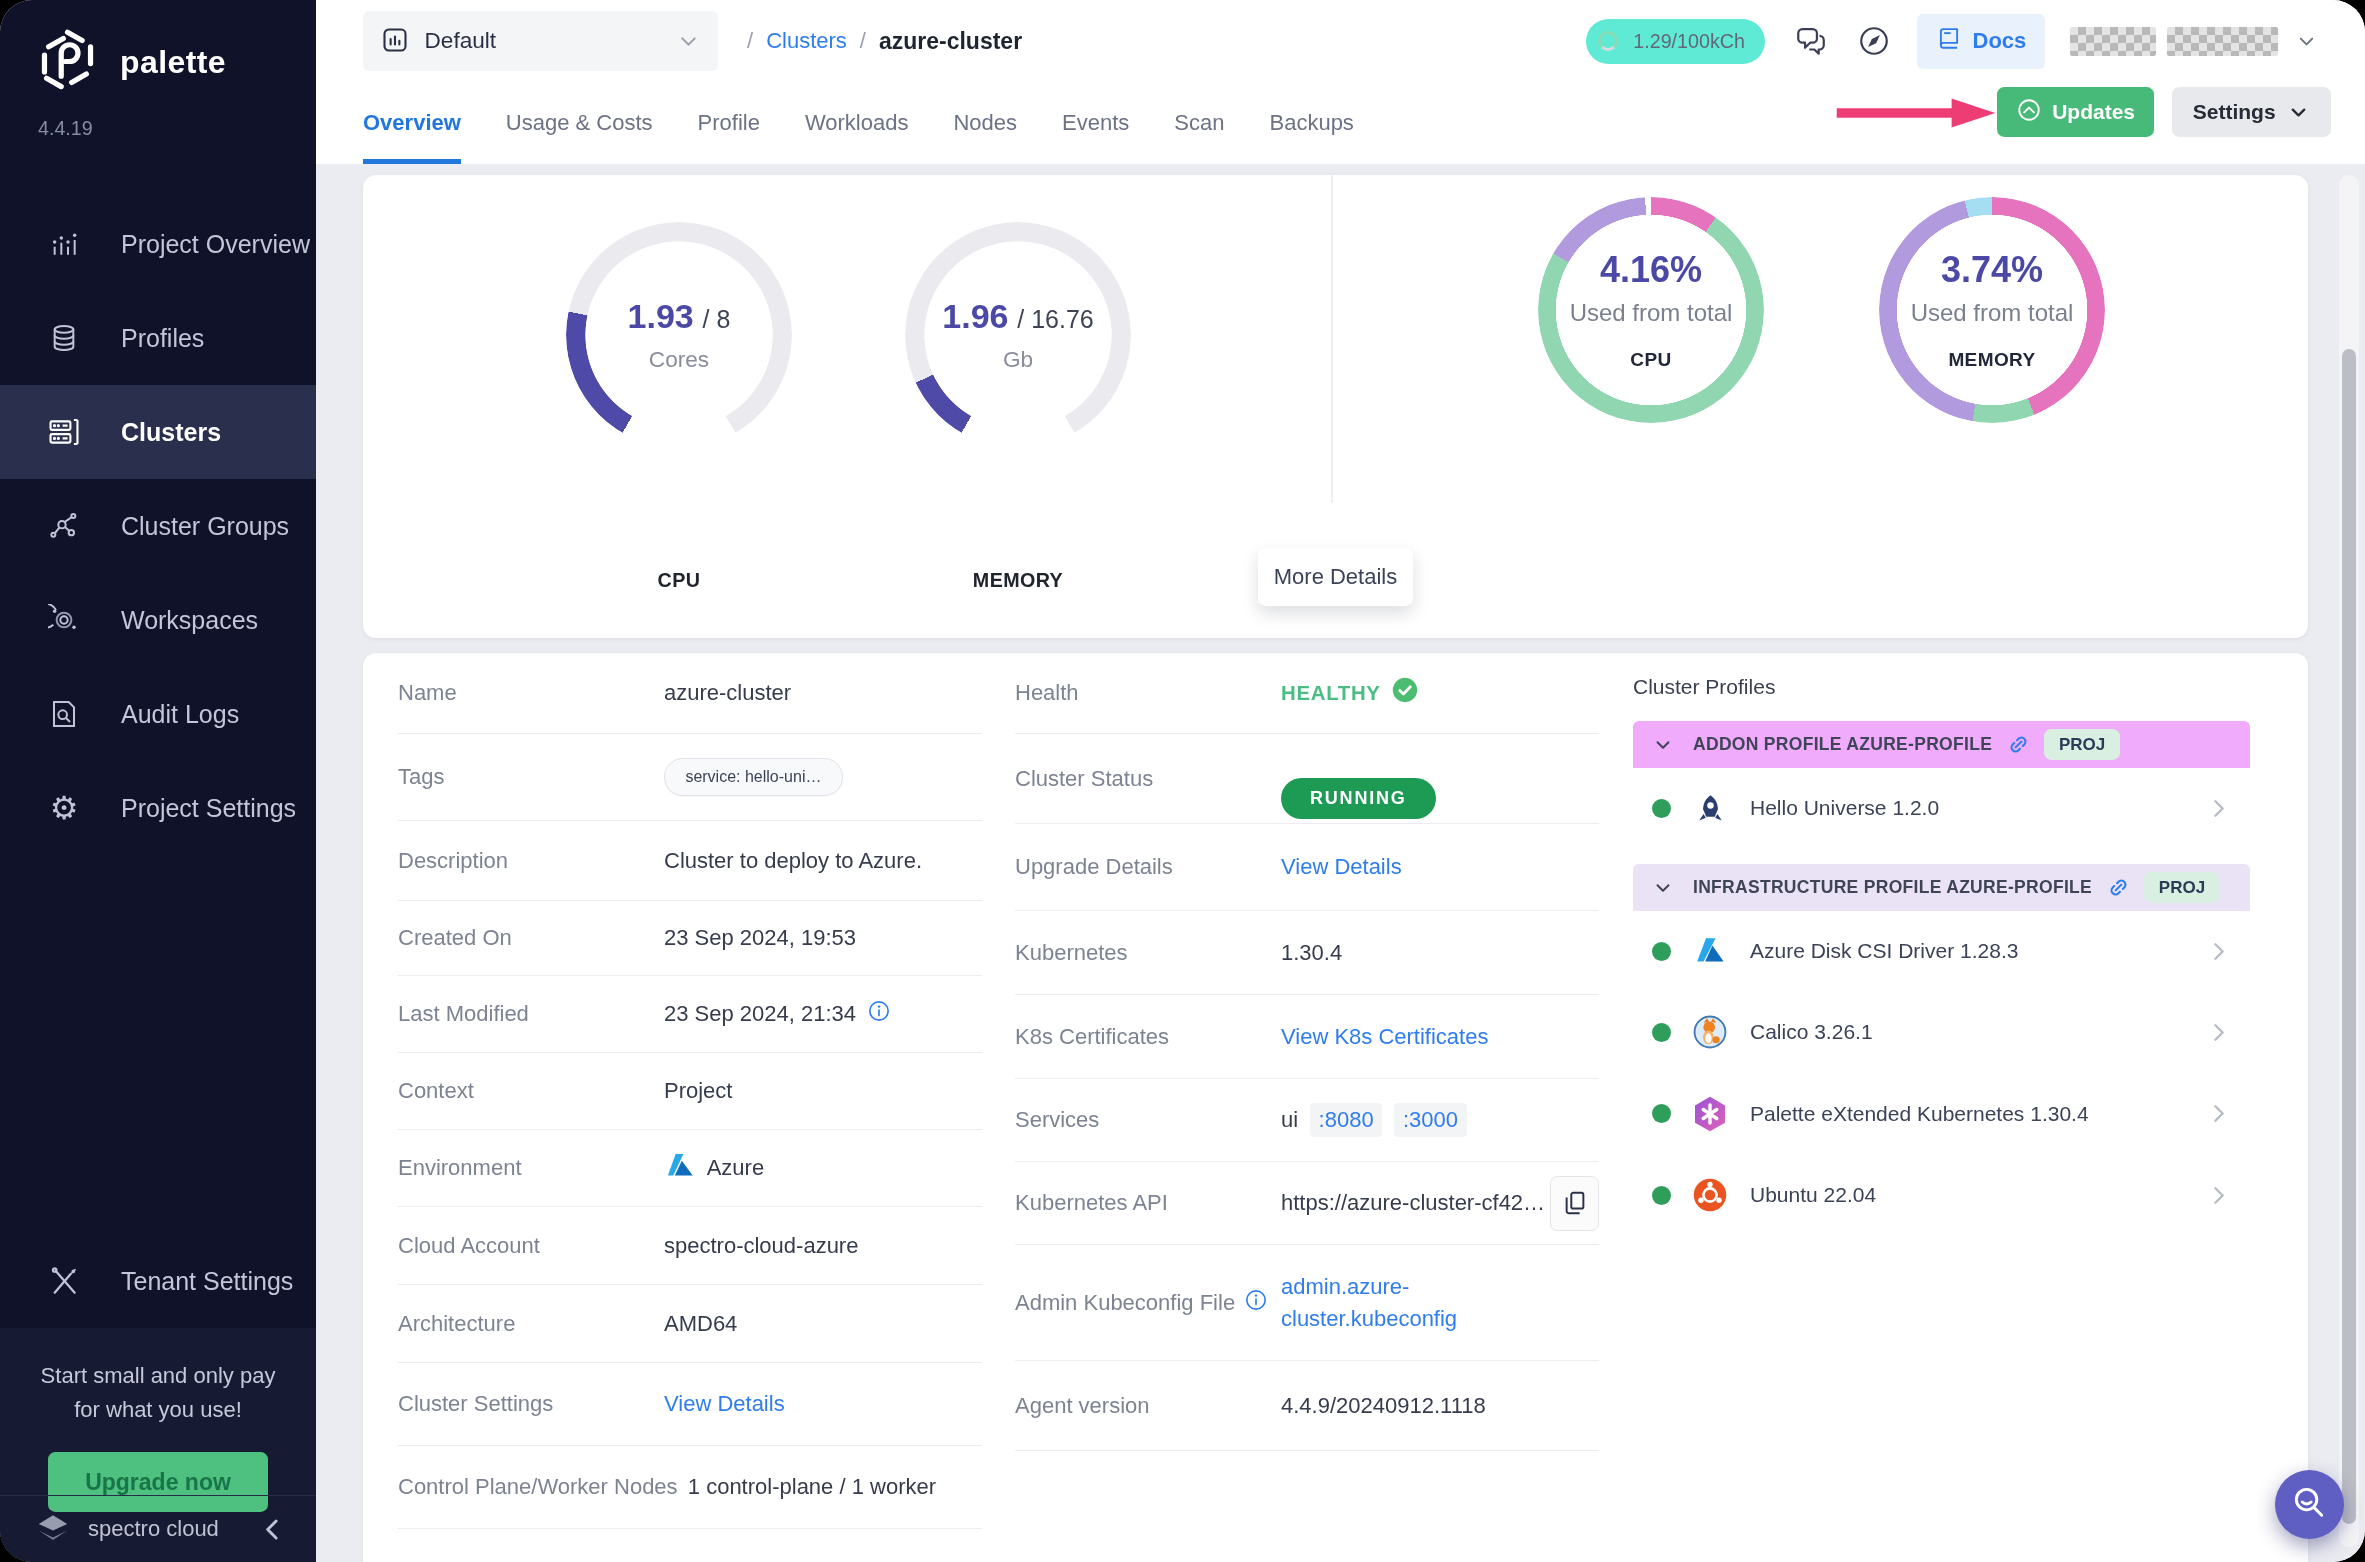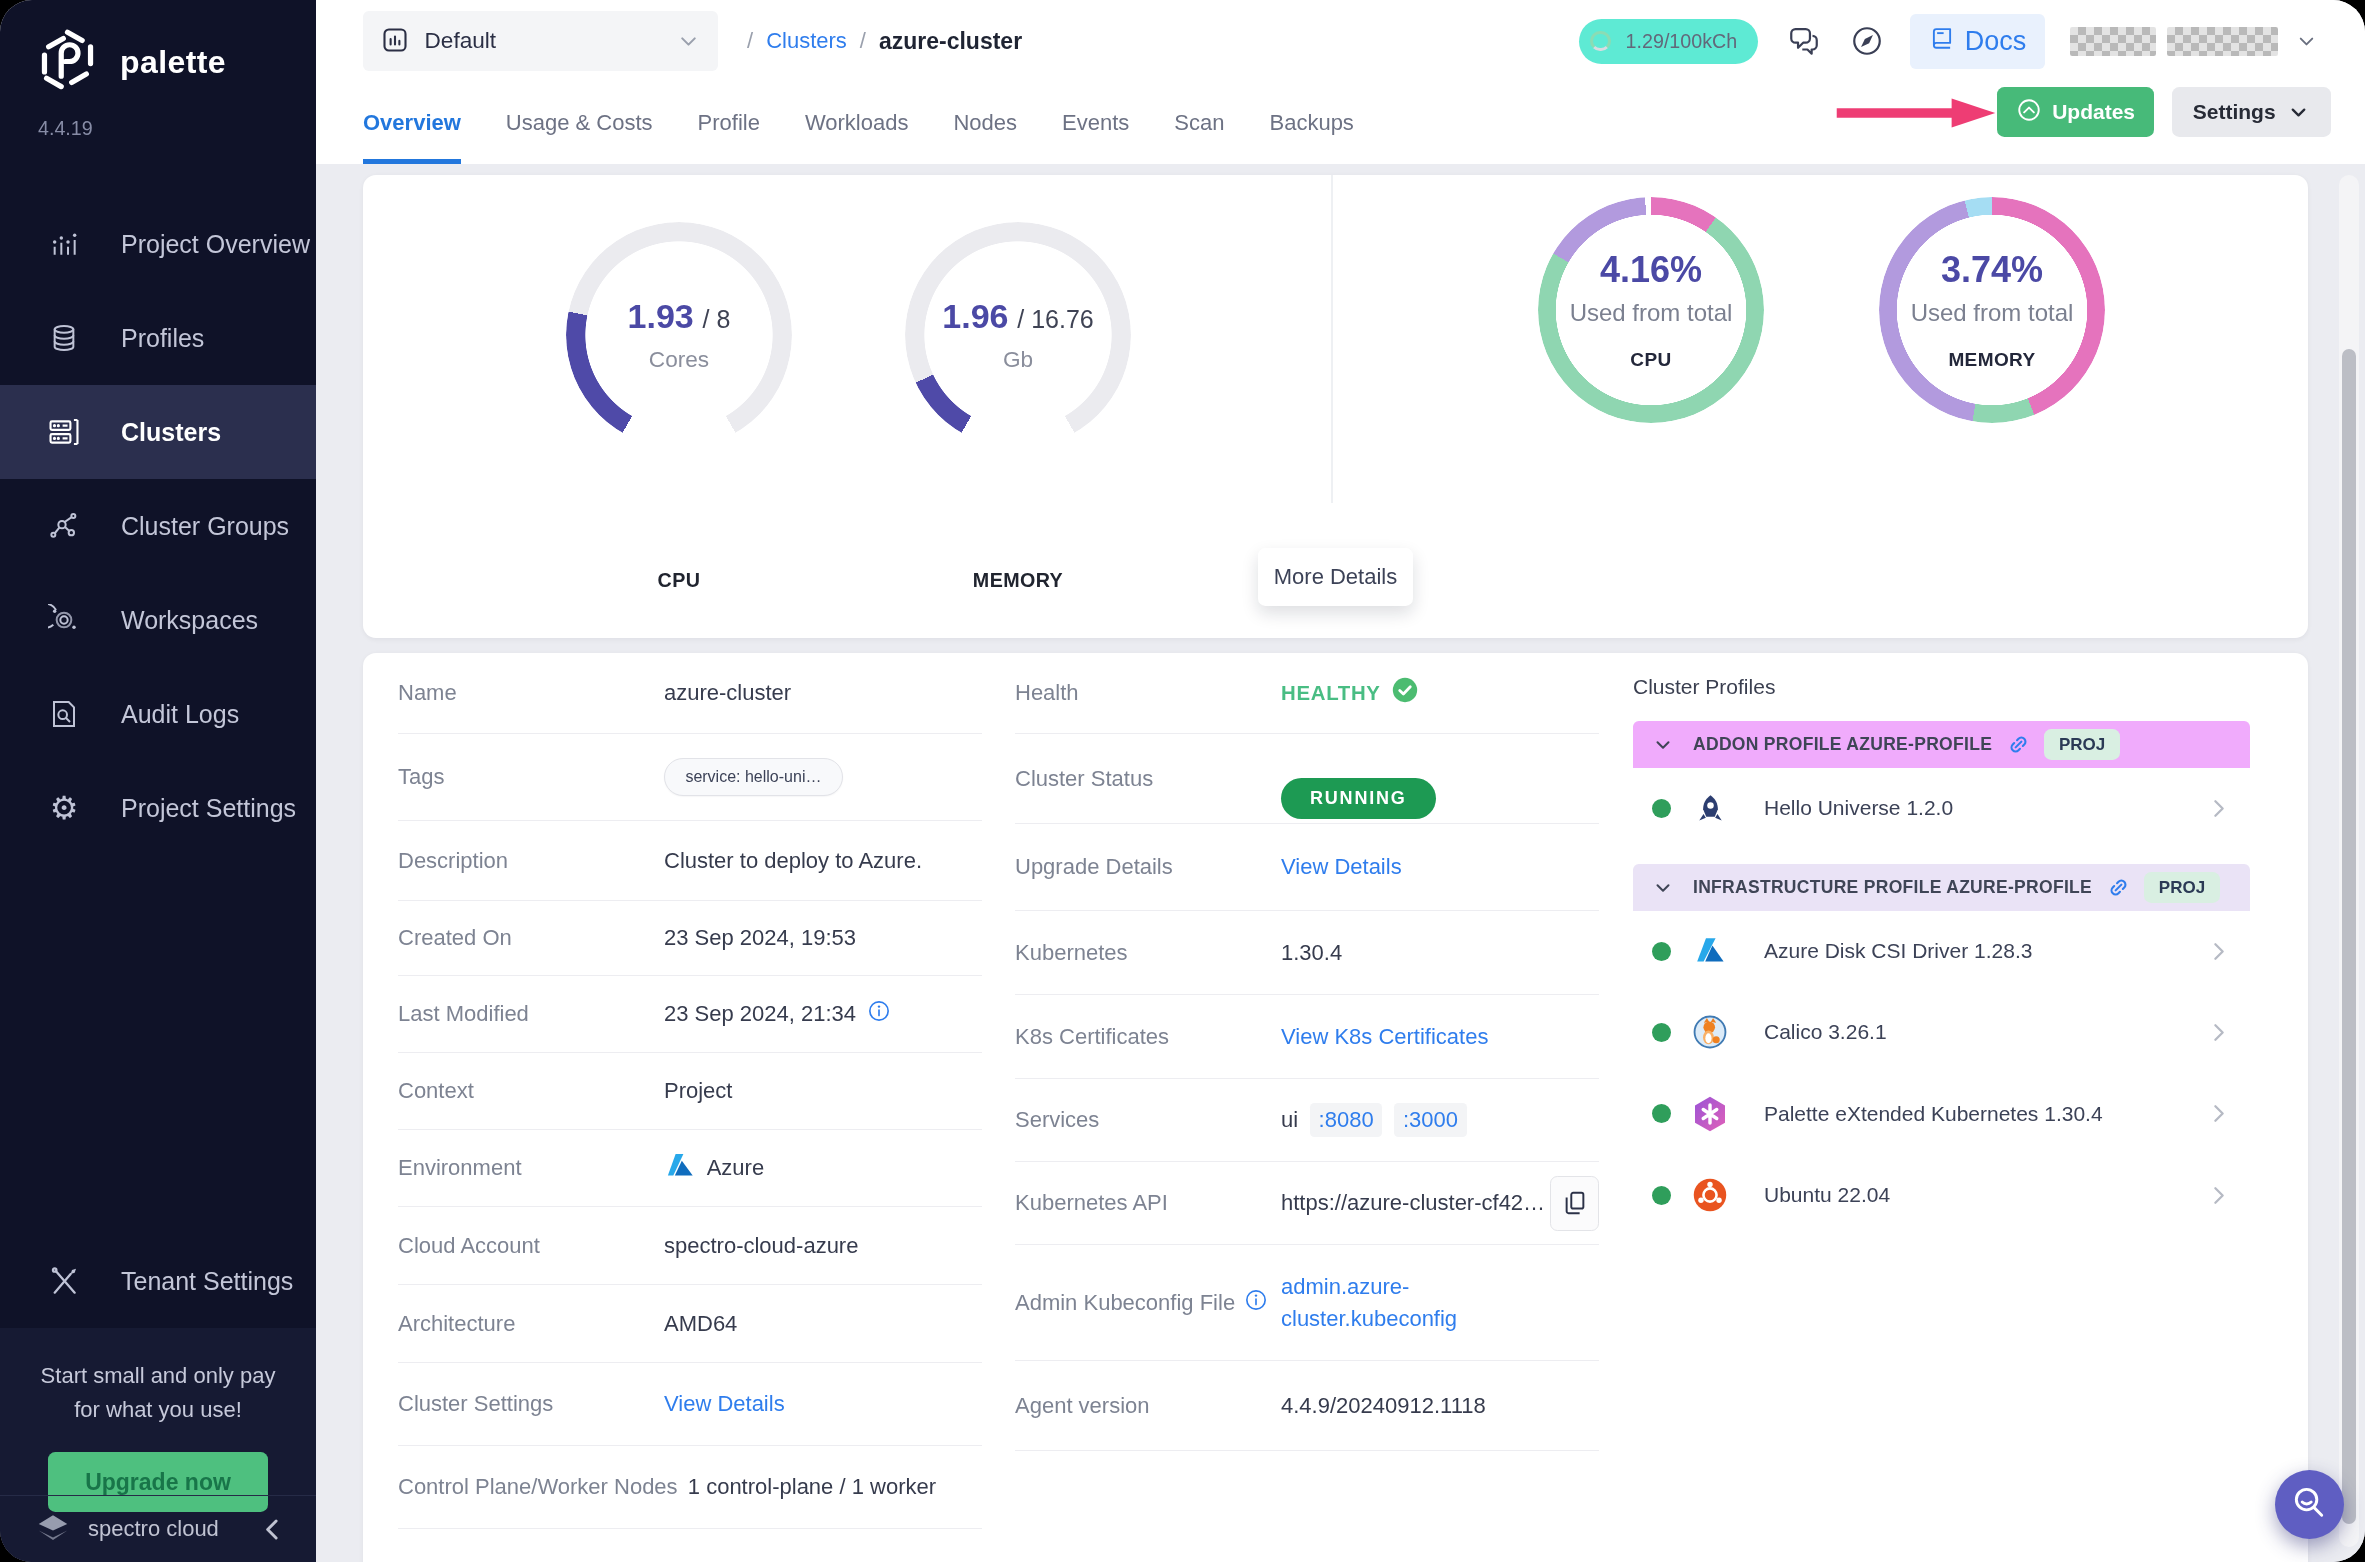--- a/index.html
+++ b/index.html
@@ -41,21 +41,21 @@
   .crumb-sep2{margin-left:13px;font-size:22px;color:#9aa0ad;}
   .crumb-cur{margin-left:13px;font-size:23px;font-weight:600;color:#1f2433;}
   .tb-spacer{flex:1;}
   .usage-pill{height:45px;min-width:179px;background:#5eead4;border-radius:22.6px;display:flex;align-items:center;
     padding:0 20.4px 0 11.7px;box-sizing:border-box;cursor:pointer;}
   .usage-ring{width:20.4px;height:20.4px;border-radius:50%;border:3.6px solid #8bdcb4;border-bottom-color:#d9dbe0;box-sizing:border-box;}
   .usage-text{margin-left:auto;font-size:19.7px;color:#62687a;}
   .tb-icon{margin-left:29px;display:flex;cursor:pointer;}
   .docs-btn{margin-left:26px;height:55px;background:#e9f1fd;border-radius:5.8px;display:flex;align-items:center;
     gap:10.2px;padding:0 19px;cursor:pointer;}
-  .docs-btn span{font-size:27px;font-weight:400;color:#2f7ded;}
+  .docs-btn span{font-size:22px;font-weight:700;color:#2f7ded;}
   .account{margin-left:25px;display:flex;align-items:center;gap:10.2px;cursor:pointer;}
   .pix{height:29px;border-radius:2.2px;
     background-image:linear-gradient(45deg,#b9b9b9 26%,transparent 26%,transparent 74%,#b9b9b9 74%),
       linear-gradient(45deg,#b9b9b9 26%,#e3e3e3 26%,#e3e3e3 74%,#b9b9b9 74%);
     background-size:16px 16px;background-position:0 0,8px 8px;}
   .pix1{width:86px;}.pix2{width:111px;}
   .acc-chev{margin-left:7.3px;color:#6a7080;display:flex;}
 
   
   .tabsbar{position:absolute;left:316px;top:82px;right:0;height:82px;background:#fff;display:flex;
@@ -138,21 +138,21 @@
   .cp-header.addon{background:#f0abfc;}
   .cp-header.infra{background:#eae3f6;margin-top:17.5px;}
   .cp-header .cph-text{margin-left:19px;font-size:17.5px;font-weight:700;color:#3f4556;letter-spacing:0.3px;}
   .cp-header .cph-link{margin-left:14.6px;display:flex;cursor:pointer;}
   .cp-badge{margin-left:14.6px;background:#d9efe2;color:#2b3a55;font-size:17px;font-weight:700;border-radius:7.3px;padding:5.8px 14.6px;}
   .cph-chev{color:#3f4556;display:flex;}
   .cp-row{height:77px;background:#fff;display:flex;align-items:center;padding:0 19px;margin-top:4.4px;cursor:pointer;border-radius:2.9px;}
   .cp-row.first{margin-top:1.5px;border-radius:0 0 5.8px 5.8px;}
   .green-dot{width:19px;height:19px;border-radius:50%;background:#2f9e5b;flex:0 0 auto;}
   .cp-logo{margin-left:22px;width:34px;display:flex;justify-content:center;flex:0 0 auto;}
-  .cp-name{margin-left:37px;font-size:21px;color:#3c4257;}
+  .cp-name{margin-left:23px;font-size:21px;color:#3c4257;}
   .cp-chev{margin-left:auto;color:#b6bac4;display:flex;}
 
   
   .scroll-track{position:absolute;right:5.8px;top:175px;width:20.4px;bottom:14.6px;background:#f4f4f6;border-radius:10.2px;}
   .scroll-thumb{position:absolute;right:8.8px;top:349px;width:14.6px;height:1175px;background:#bcbec5;border-radius:7.3px;cursor:pointer;}
   .fab{position:absolute;left:2275px;top:1470px;width:69px;height:69px;border-radius:50%;background:#5f5ec2;
     box-shadow:0 7.3px 19px rgba(50,50,120,.45);display:flex;align-items:center;justify-content:center;cursor:pointer;}
 </style>
 </head>
 <body>

